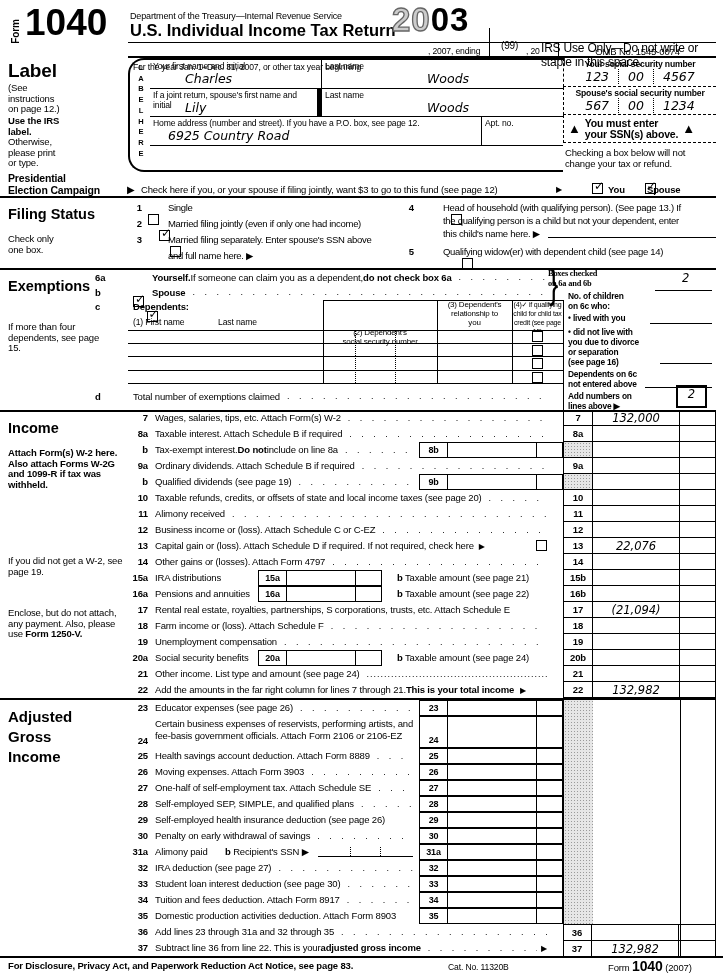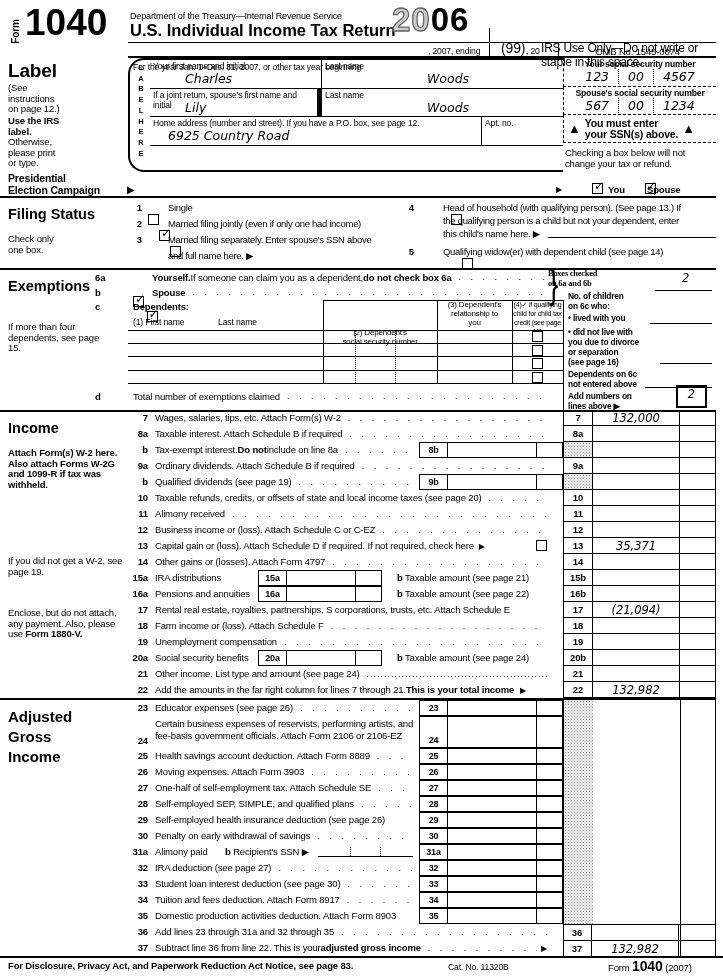--- a/index.html
+++ b/index.html
@@ -23,21 +23,21 @@
   .arrow { font-size:8px; }
   .dots { flex:1 1 auto; overflow:hidden; white-space:nowrap; font-size:9px; letter-spacing:3.5px; padding-left:7px; color:#000; }
   .dots.dense { letter-spacing:1px; }
   
   #form-word { left:0px; top:26px; font-size:10px; font-weight:bold; transform:rotate(-90deg); transform-origin:center; width:30px; text-align:center; }
   #form-1040 { left:25px; top:2px; font-size:37px; font-weight:bold; letter-spacing:0; }
   #hdr-dept { left:130px; top:11px; font-size:9px; font-weight:normal; }
   #hdr-title { left:130px; top:21px; font-size:16.5px; font-weight:bold; letter-spacing:0; }
   #hdr-year { left:392px; top:1px; font-size:33px; font-weight:bold; letter-spacing:1px; }
   #hdr-year .outl { color:#cccccc; -webkit-text-stroke:1.3px #666; }
-  #hdr-99 { left:501px; top:40px; font-size:14px; }
+  #hdr-99 { left:501px; top:40px; font-size:10px; }
   #hdr-irs { left:541px; top:41px; font-size:12px; letter-spacing:-0.2px; }
   #yearrow { left:128px; top:42px; width:588px; height:16px; border-top:1.5px solid #000; border-bottom:2px solid #000; font-size:8.6px; }
   #yearrow .t1 { position:absolute; left:5px; top:19px; }
   #yearrow .t2 { position:absolute; left:300px; top:3px; }
   #yearrow .t3 { position:absolute; left:398px; top:3px; }
   #omb { position:absolute; left:430px; top:0; width:158px; height:100%; border-left:1px solid #000; font-size:9.5px; text-align:center; padding-top:3px; }
   
   .railnote { font-size:9.5px; line-height:10.5px; width:118px; }
   #label-h { left:8px; top:60px; font-size:19px; font-weight:bold; }
   #label-box { left:128px; top:58px; width:435px; height:114px; border:2px solid #000; border-right:none; border-radius:16px 0 0 16px; }
@@ -89,21 +89,21 @@
 </head>
 <body>
 
 <div id="page">
 
   
   <div class="abs" id="form-word">Form</div>
   <div class="abs" id="form-1040">1040</div>
   <div class="abs" id="hdr-dept">Department of the Treasury—Internal Revenue Service</div>
   <div class="abs" id="hdr-title">U.S. Individual Income Tax Return</div>
-  <div class="abs" id="hdr-year"><span class="outl">20</span><span>06</span></div>
+  <div class="abs" id="hdr-year"><span class="outl">20</span><span>03</span></div>
   <div class="abs vline" style="left:489px;top:28px;height:30px;"></div>
   <div class="abs" id="hdr-99">(99)</div>
   <div class="abs" id="hdr-irs">IRS Use Only—Do not write or staple in this space.</div>
   <div class="abs" id="yearrow">
     <span class="t1">For the year Jan. 1–Dec. 31, 2007, or other tax year beginning</span>
     <span class="t2">, 2007, ending</span>
     <span class="t3">, 20</span>
     <span id="omb">OMB No. 1545-0074</span>
   </div>
 
@@ -190,20 +190,21 @@
     </div>
     <div class="abs" style="left:2px;top:147px;font-size:9.5px;line-height:11px;width:150px;">
       <span>Checking a box below will not</span><br><span>change your tax or refund.</span>
     </div>
   </div>
 
   
   <div class="abs b" style="left:8px;top:172px;font-size:10.5px;">Presidential</div>
   <div class="abs b" style="left:8px;top:184px;font-size:10.5px;">Election Campaign</div>
   <div class="abs arrow" style="left:127px;top:184px;font-size:10px;">▶</div>
+  <div class="abs" style="left:141px;top:184px;">Check here if you, or your spouse if filing jointly, want $3 to go to this fund (see page 12)</div>
   <div class="abs arrow" style="left:556px;top:185px;">▶</div>
   <span class="cb abs" style="left:592px;top:182px;"><span class="mk">✓</span></span>
   <span class="abs b" style="left:608px;top:184px;">You</span>
   <span class="cb abs" style="left:631px;top:182px;"><span class="mk">✓</span></span>
   <span class="abs b" style="left:647px;top:184px;">Spouse</span>
 
   <div class="abs hline" style="left:0;top:196px;width:716px;"></div>
 
   
   <div class="abs sec-h" style="left:8px;top:206px;">Filing Status</div>
@@ -295,21 +296,21 @@
   <div class="su" style="left:645px;top:387px;width:67px;"></div>
   <div class="side" style="left:568px;top:391px;"><span>Add numbers on</span><br><span>lines above ▶</span></div>
   <div class="abs hand2" id="add-box">2</div>
 
   <div class="abs hline" style="left:0;top:410px;width:716px;"></div>
 
   
   <div class="abs sec-h" style="left:8px;top:420px;">Income</div>
   <div class="abs railnote b" style="left:8px;top:448px;">Attach Form(s) W-2 here. Also attach Forms W-2G and 1099-R if tax was withheld.</div>
   <div class="abs railnote" style="left:8px;top:556px;">If you did not get a W-2, see page 19.</div>
-  <div class="abs railnote" style="left:8px;top:608px;"><span>Enclose, but do not attach, any payment. Also, please use </span><span class="b">Form 1880-V.</span></div>
+  <div class="abs railnote" style="left:8px;top:608px;"><span>Enclose, but do not attach, any payment. Also, please use </span><span class="b">Form 1250-V.</span></div>
   <div class="abs" id="inc-left" style="left:0;top:410px;width:563px;height:288px;">
       <div class="irow" style="top: 0px;">
         <span class="rnum">7</span>
         <div class="rowflex">
           <span>Wages, salaries, tips, etc. Attach Form(s) W-2</span>
           <span class="dots">. . . . . . . . . . . . . . . . . . . . . . . . . . . . . . . . . . . . . . . . . . . . . . . . . . . . . . . . . . . . . . . . . . . . . . . . . . . .</span>
         </div>
       </div>
       <div class="irow" style="top: 16px;">
         <span class="rnum">8a</span>
@@ -493,21 +494,21 @@
         <span class="gcent"></span>
       </div>
       <div class="gcell">
         <span class="gnum">12</span>
         <span class="gamt"></span>
         <span class="gcent"></span>
       </div>
       <div class="gcell">
         <span class="gnum">13</span>
         <span class="gamt">
-          <span class="hand2">35,371</span>
+          <span class="hand2">22,076</span>
         </span>
         <span class="gcent"></span>
       </div>
       <div class="gcell">
         <span class="gnum">14</span>
         <span class="gamt"></span>
         <span class="gcent"></span>
       </div>
       <div class="gcell">
         <span class="gnum">15b</span>

